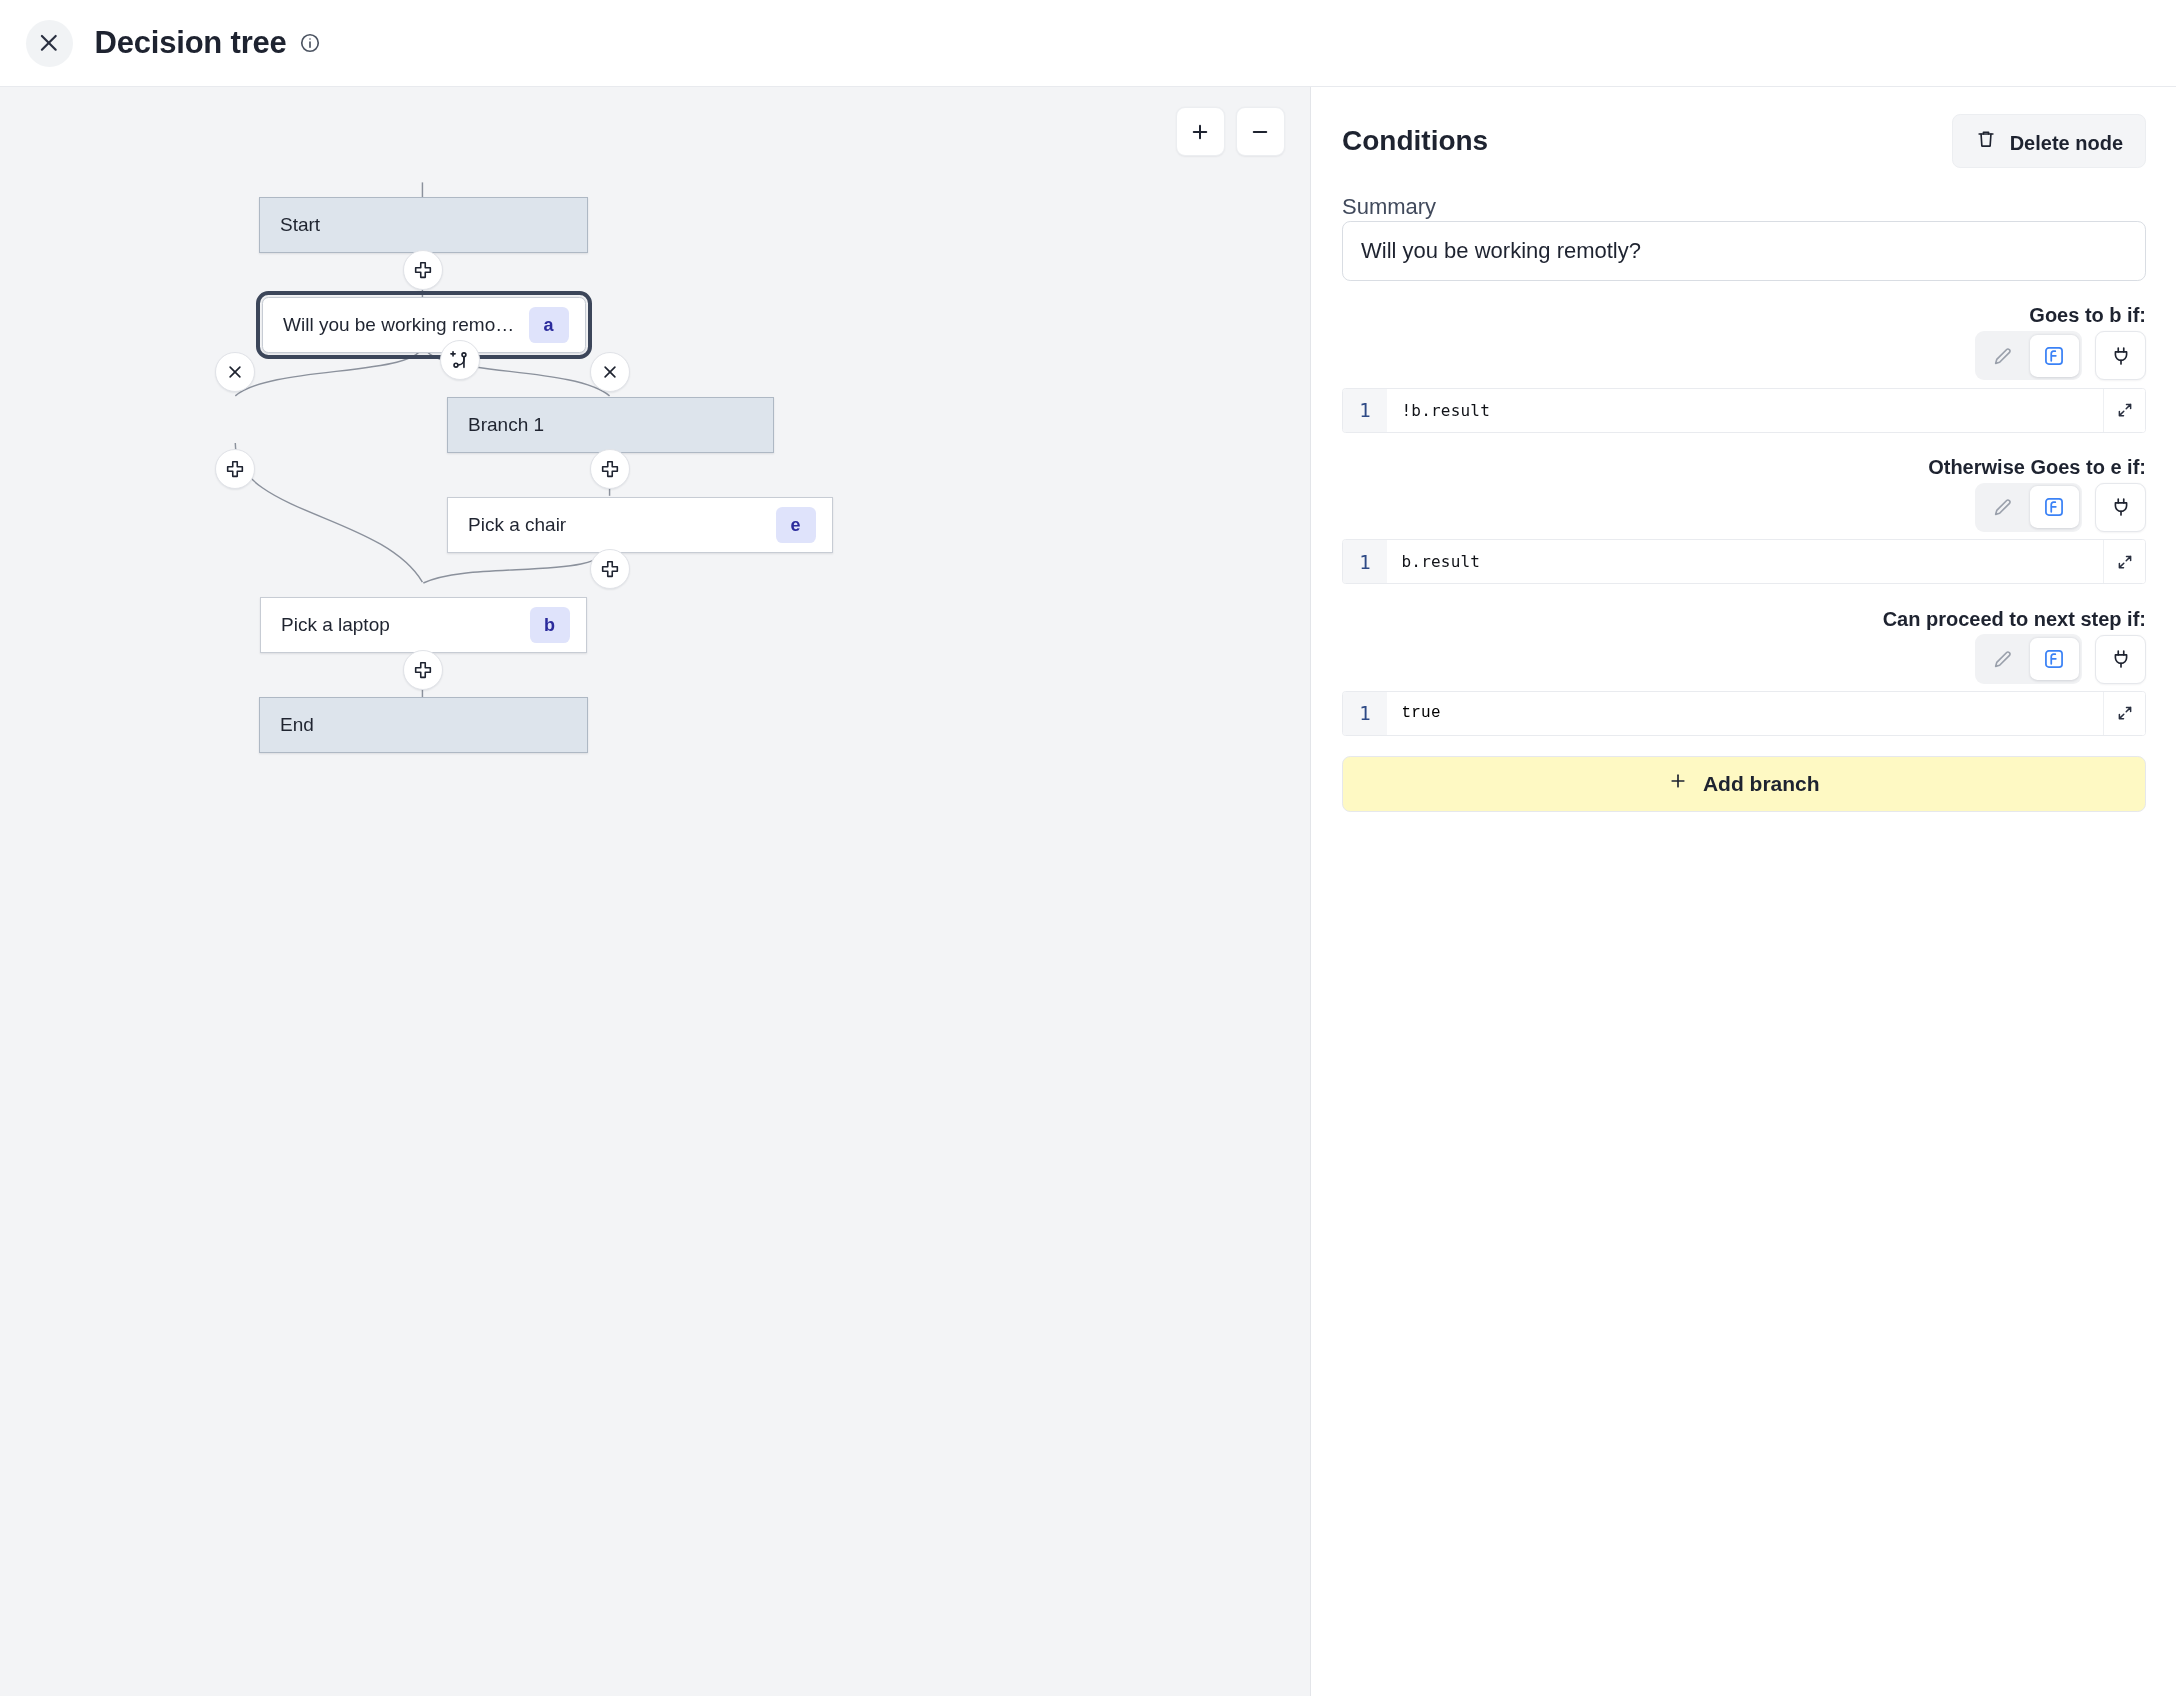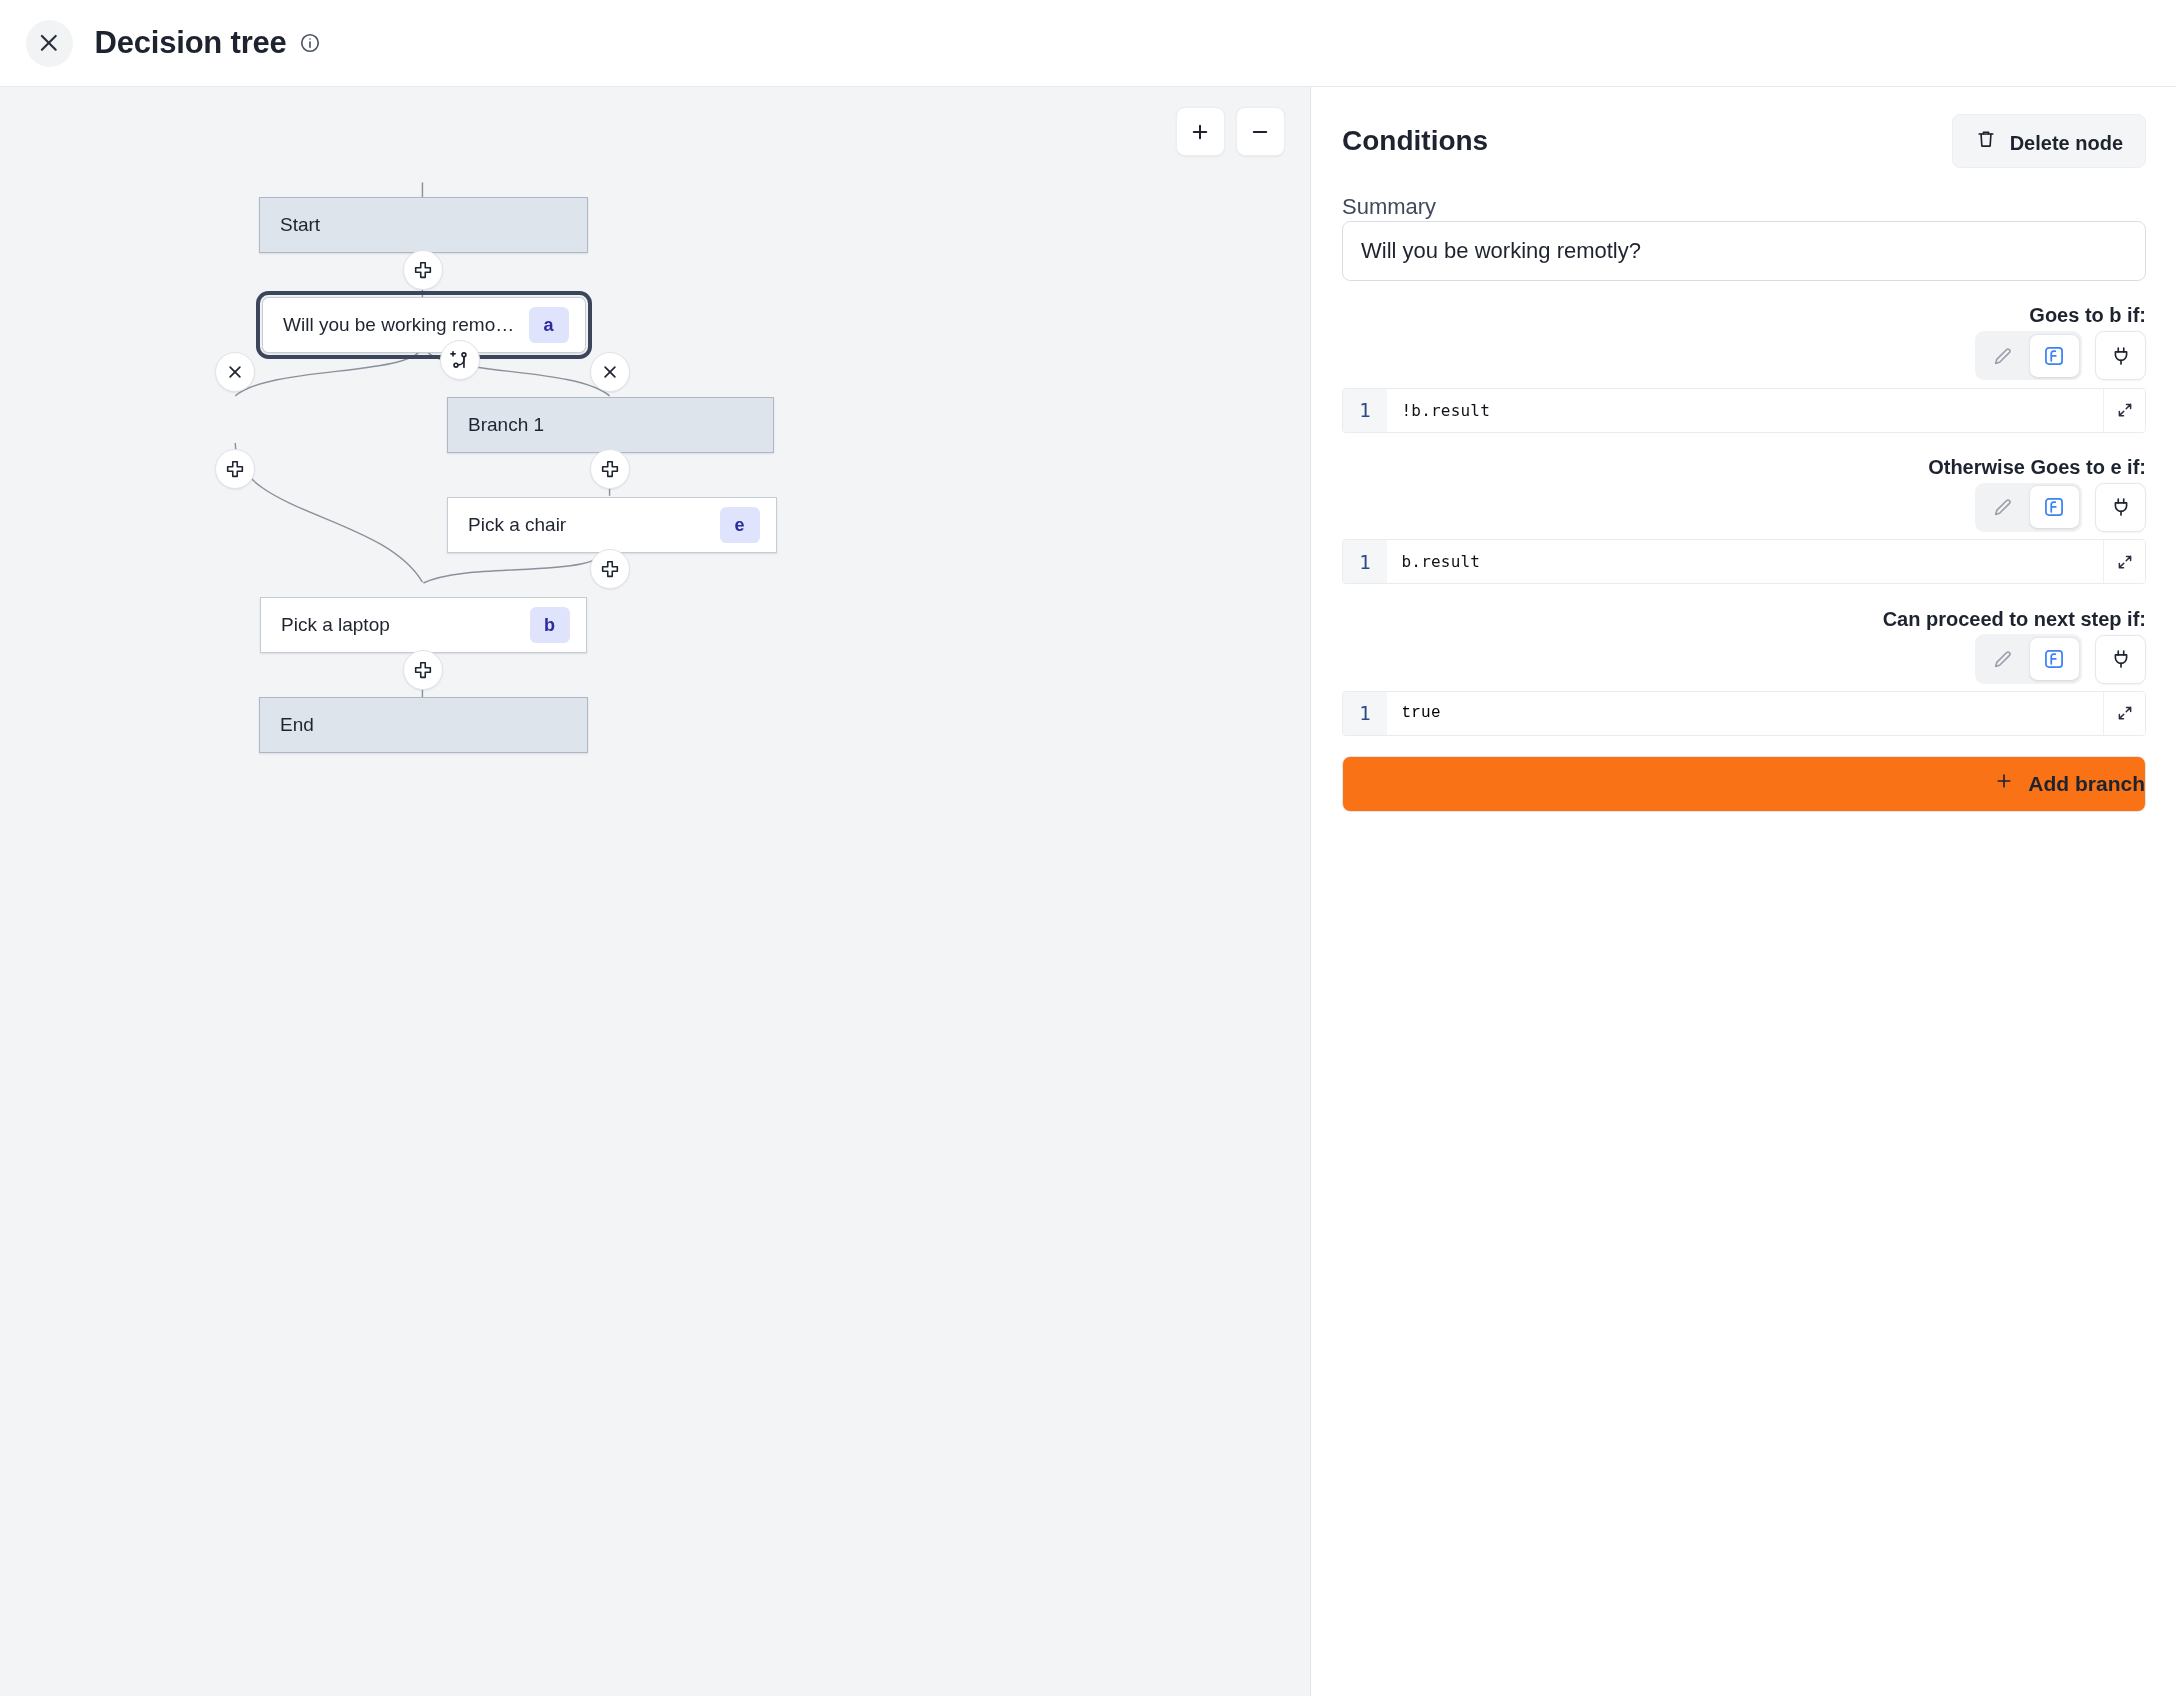--- a/index.html
+++ b/index.html
@@ -247,22 +247,22 @@
     display: flex; align-items: center; justify-content: center;
     cursor: pointer;
   }
 
   .add-branch {
     margin-top: 20px;
     width: 100%;
     height: 56px;
     border: 0.9px solid #e6e8ec;
     border-radius: 8.2px;
-    background: #f97316;
-    display: flex; align-items: center; justify-content: flex-end;
+    background: #fef9c3;
+    display: flex; align-items: center; justify-content: center;
     gap: 14.5px;
     font-size: 21px;
     font-weight: bold;
     color: #1e2330;
     cursor: pointer;
   }
 </style>
 </head>
 <body>
 
@@ -332,21 +332,21 @@
         <div class="node step selected" style="left:262px; top:210px; width:324px;">
           <span class="label">Will you be working remotly?</span>
           <span class="badge">a</span>
         </div>
 
 
         <div class="node block" style="left:447px; top:310px; width:327px;">
           <span class="label">Branch 1</span>
         </div>
 
-        <div class="node step" style="left:447px; top:410px; width:330px;">
+        <div class="node step" style="left:447px; top:410px; width:386px;">
           <span class="label">Pick a chair</span>
           <span class="badge">e</span>
         </div>
 
         <div class="node step" style="left:260px; top:510px; width:327px;">
           <span class="label">Pick a laptop</span>
           <span class="badge">b</span>
         </div>
 
         <div class="node block" style="left:259px; top:610px; width:329px;">

